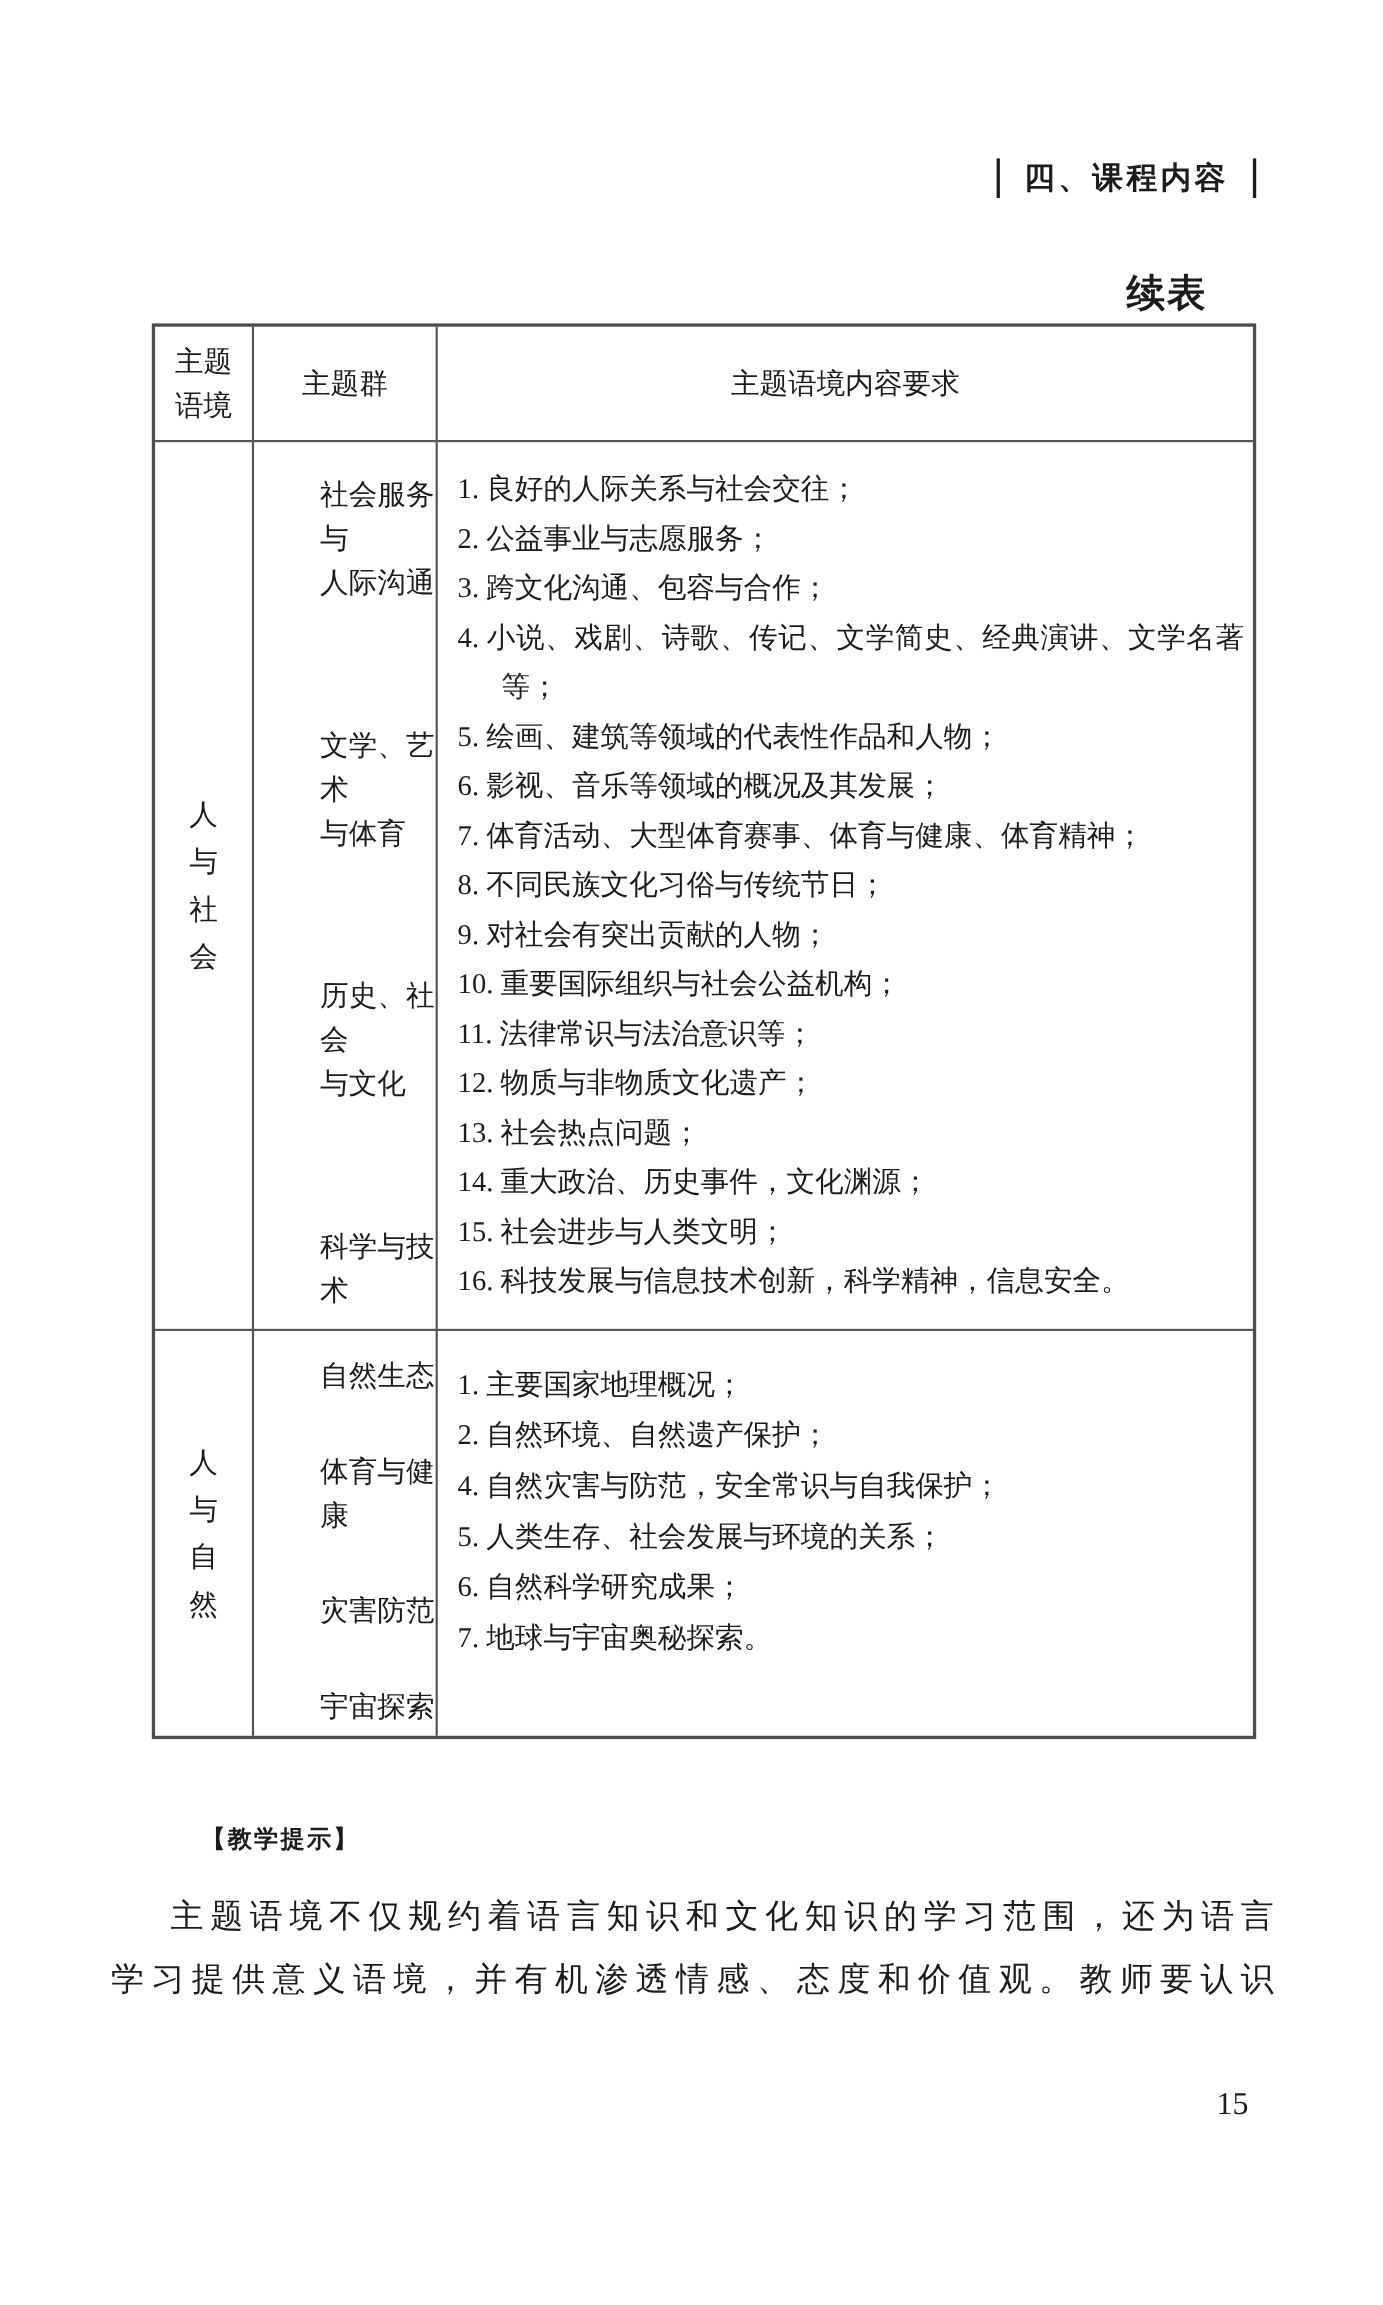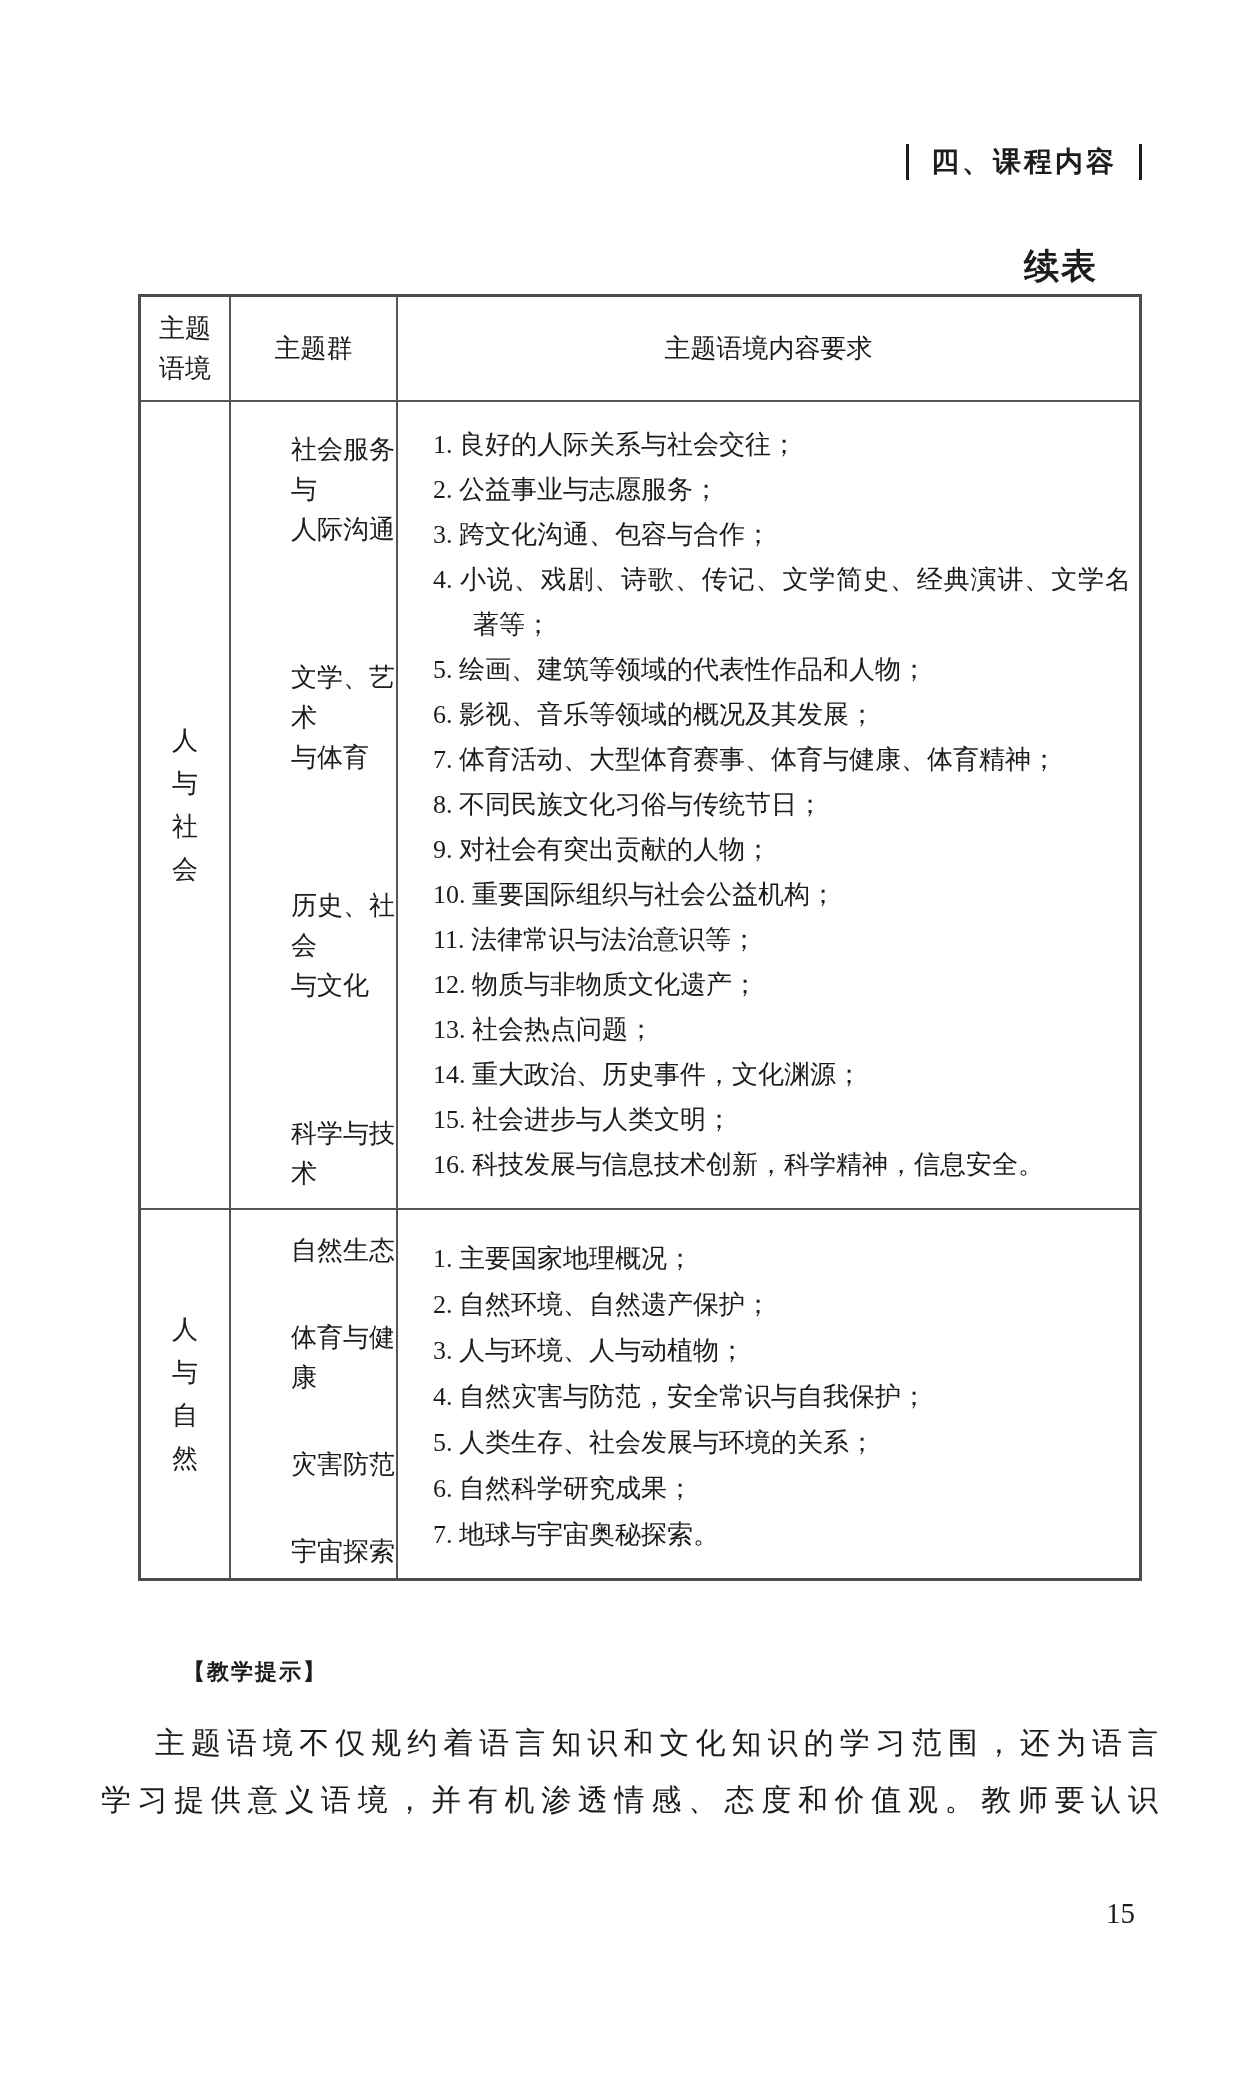--- a/index.html
+++ b/index.html
@@ -48,21 +48,21 @@
 
   .groups{
     display:flex;flex-direction:column;justify-content:center;
     padding-left:20px;padding-top:14px;
     white-space:pre-line;line-height:40px;
   }
   .groups.r1{row-gap:108px;}
   .groups.r2{row-gap:47px;}
   .group{white-space:pre-line;margin-left:40px;}
 
-  .items{padding:20px 8px 0 35px;}
+  .items{padding:20px 8px 0 18px;}
   .items.r1{line-height:45px;}
   .items.r2{line-height:46px;padding-top:26px;}
   .item{
     padding-left:40px;text-indent:-40px;
     text-align:justify;
   }
 
   
   .tips-heading{
     position:absolute;left:183px;top:1657px;
@@ -131,21 +131,20 @@
       </div>
 
     <div class="cell ctx lastrow">人
 与
 自
 然</div>
     <div class="cell groups r2 lastrow"><div class="group">自然生态</div><div class="group">体育与健康</div><div class="group">灾害防范</div><div class="group">宇宙探索</div></div>
     <div class="cell items r2 lastcol lastrow">
         <div class="item">1. 主要国家地理概况；</div>
         <div class="item">2. 自然环境、自然遗产保护；</div>
-        <div class="item">3. 人与环境、人与动植物；</div>
         <div class="item">4. 自然灾害与防范，安全常识与自我保护；</div>
         <div class="item">5. 人类生存、社会发展与环境的关系；</div>
         <div class="item">6. 自然科学研究成果；</div>
         <div class="item">7. 地球与宇宙奥秘探索。</div>
       </div>
   </div>
 
   <div class="tips-heading">【教学提示】</div>
 
   <div class="paragraph">

